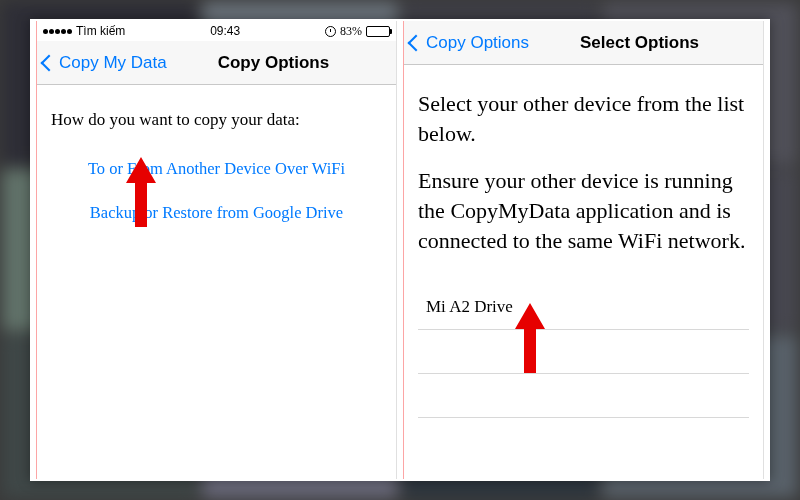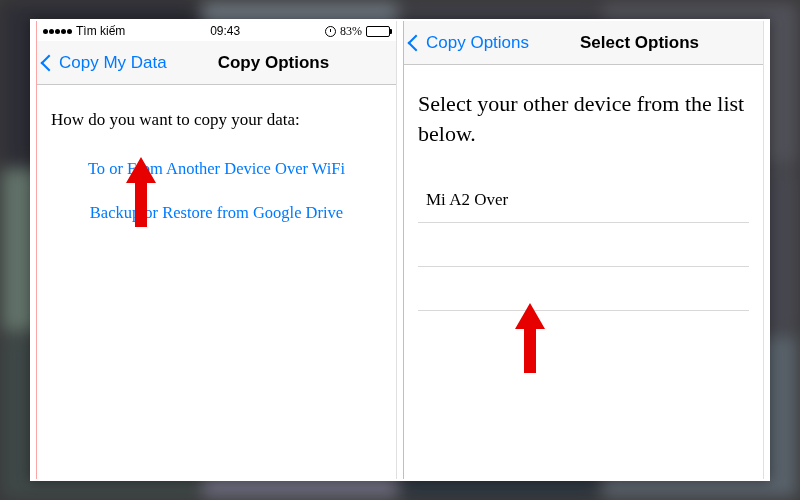--- a/index.html
+++ b/index.html
@@ -184,22 +184,23 @@
   <div class="phone">
     <div class="nav-bar">
       <div class="back-btn">
         <span class="chevron-left"></span>
         <span>Copy Options</span>
       </div>
       <span class="nav-title">Select Options</span>
     </div>
     <div class="content">
       <div class="instr-text">Select your other device from the list below.</div>
+      <div class="instr-text">Ensure your other device is running the CopyMyData application and is connected to the same WiFi network.</div>
       <div class="device-list">
-        <div class="device-item">Mi A2 Over</div>
+        <div class="device-item">Mi A2 Drive</div>
         <div class="device-item empty"></div>
         <div class="device-item empty"></div>
       </div>
       <div class="red-arrow" style="top:238px; left:106px;">
         <svg viewBox="0 0 40 70">
             <path d="M20 0 L35 26 L26 26 L26 70 L14 70 L14 26 L5 26 Z" fill="#e60000"></path>
           </svg>
       </div>
     </div>
   </div>

